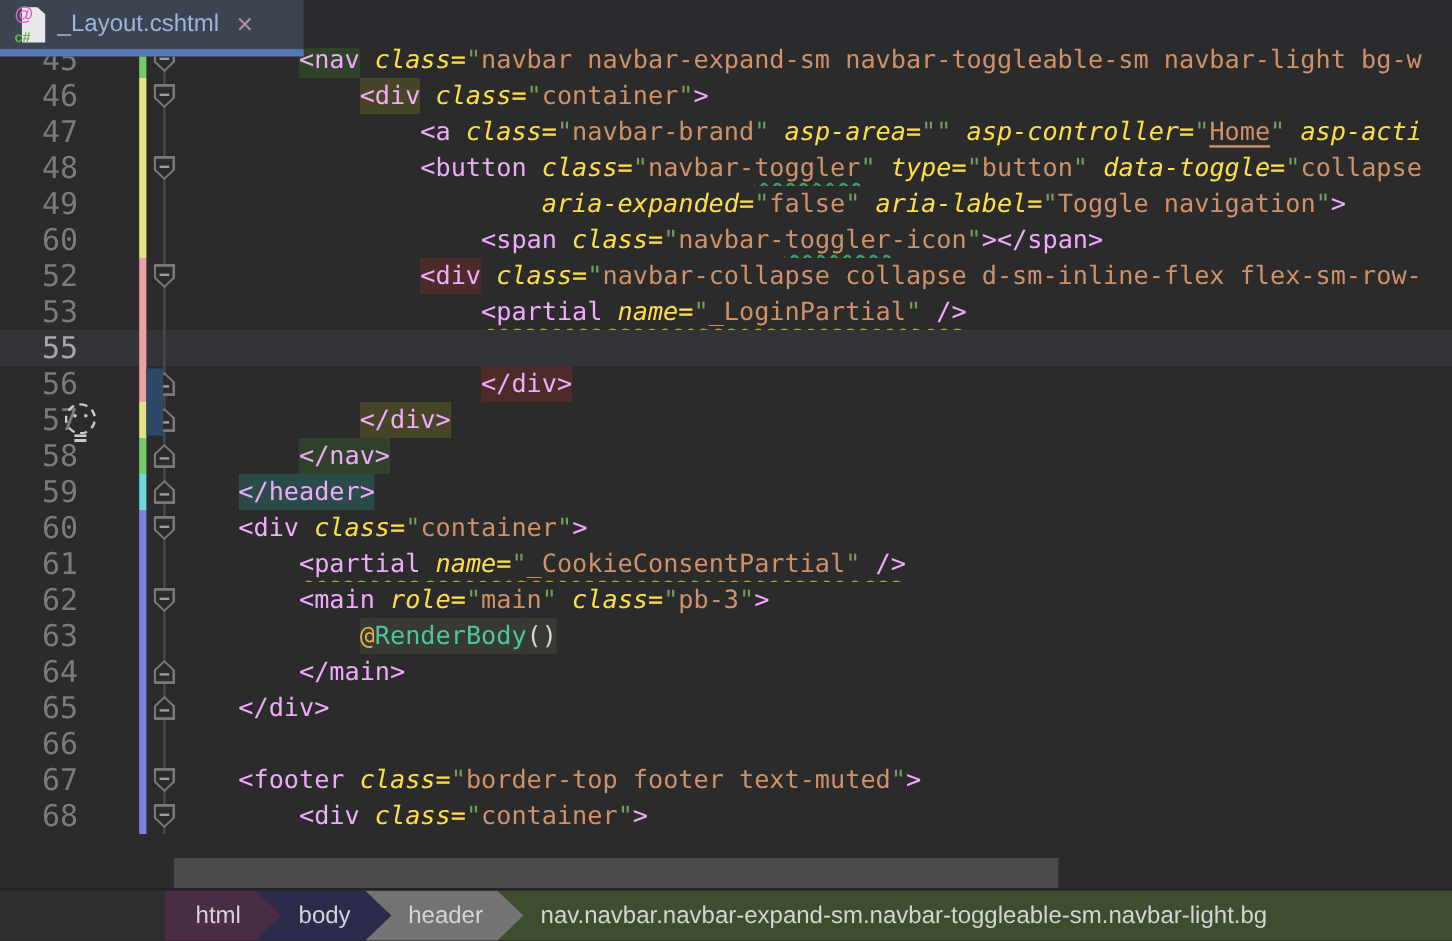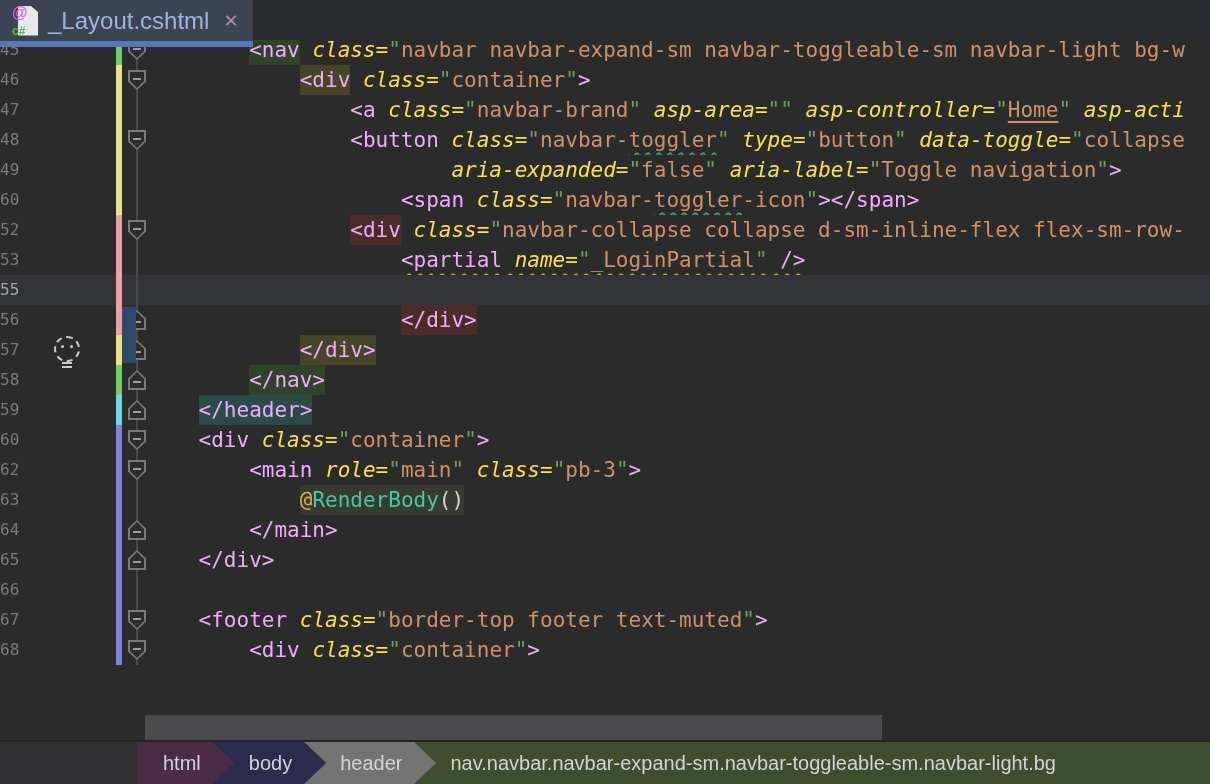--- a/index.html
+++ b/index.html
@@ -11,28 +11,28 @@
   .tab{position:absolute;left:0;top:0;width:253px;height:47px;background:#3d4451;z-index:6;
        display:flex;align-items:center;box-sizing:border-box;padding:0 10px 6px 12px;}
   .tab-underline{position:absolute;left:0;top:41px;width:253px;height:6px;background:#5877b8;z-index:7;}
   .file-icon{width:26px;height:30px;position:relative;flex:0 0 26px;margin-right:10px;}
   .file-icon .page{position:absolute;left:6px;top:0;width:20px;height:30px;background:#e8e8ea;
        clip-path:polygon(0 0,62% 0,100% 22%,100% 100%,0 100%);}
   .file-icon .at{position:absolute;left:0;top:-2px;font-family:"Liberation Sans",sans-serif;
        font-weight:bold;font-size:16px;color:#d965cf;}
   .file-icon .cs{position:absolute;left:0;bottom:-2px;font-family:"Liberation Sans",sans-serif;
        font-weight:bold;font-size:12px;color:#62b543;}
-  .tab-title{font-family:"Liberation Sans",sans-serif;font-size:24px;color:#9db4de;white-space:nowrap;}
+  .tab-title{font-family:"Liberation Sans",sans-serif;font-size:20px;color:#9db4de;white-space:nowrap;}
   .tab-close{margin-left:14px;font-size:18px;color:#b18f9e;font-family:"Liberation Sans",sans-serif;cursor:default;}
 
   
   .editor{position:absolute;left:0;top:40px;width:1210px;height:700px;overflow:hidden;z-index:1;}
   .row{display:flex;height:30px;position:relative;}
   .row.cur{background:#333438;}
-  .num{flex:0 0 100px;width:100px;text-align:left;color:#797b7d;font-size:16px;line-height:30px;}
+  .num{flex:0 0 100px;width:100px;text-align:center;color:#797b7d;font-size:25px;line-height:30px;}
   .row.cur .num{color:#a5a7a9;}
   .gutpad{flex:0 0 16px;}
   .stripe{flex:0 0 6px;height:30px;}
   .fold{flex:0 0 26px;position:relative;}
   .fold::before{content:"";position:absolute;left:14px;top:0;bottom:0;width:2px;background:#47494b;}
   .fm{position:absolute;left:6px;top:5px;width:18px;height:20px;background:#77797b;z-index:2;}
   .fm.open{clip-path:polygon(0 0,100% 0,100% 58%,50% 100%,0 58%);}
   .fm.open::before{content:"";position:absolute;left:2px;top:2px;right:2px;bottom:2px;background:#2b2b2b;
        clip-path:polygon(0 0,100% 0,100% 56%,50% 100%,0 56%);}
   .fm.close{clip-path:polygon(50% 0,100% 42%,100% 100%,0 100%,0 42%);}
@@ -203,20 +203,27 @@
     <div class="row">
       <div class="num">60</div>
       <div class="gutpad"></div>
       <div class="stripe" style="background: rgb(124, 130, 221);"></div>
       <div class="fold">
         <div class="fm open"></div>
       </div>
       <div class="code"><span class="tk ">    </span><span class="tk tag">&lt;div</span><span class="tk attr"> class=</span><span class="tk q">"</span><span class="tk val">container</span><span class="tk q">"</span><span class="tk tag">&gt;</span></div>
     </div>
     <div class="row">
+      <div class="num">61</div>
+      <div class="gutpad"></div>
+      <div class="stripe" style="background: rgb(124, 130, 221);"></div>
+      <div class="fold"></div>
+      <div class="code"><span class="tk ">        </span><span class="tk tag sqy">&lt;partial</span><span class="tk attr sqy"> name=</span><span class="tk q sqy">"</span><span class="tk val sqy">_CookieConsentPartial</span><span class="tk q sqy">"</span><span class="tk tag sqy"> /&gt;</span></div>
+    </div>
+    <div class="row">
       <div class="num">62</div>
       <div class="gutpad"></div>
       <div class="stripe" style="background: rgb(124, 130, 221);"></div>
       <div class="fold">
         <div class="fm open"></div>
       </div>
       <div class="code"><span class="tk ">        </span><span class="tk tag">&lt;main</span><span class="tk attr"> role=</span><span class="tk q">"</span><span class="tk val">main</span><span class="tk q">"</span><span class="tk attr"> class=</span><span class="tk q">"</span><span class="tk val">pb-3</span><span class="tk q">"</span><span class="tk tag">&gt;</span></div>
     </div>
     <div class="row">
       <div class="num">63</div>

